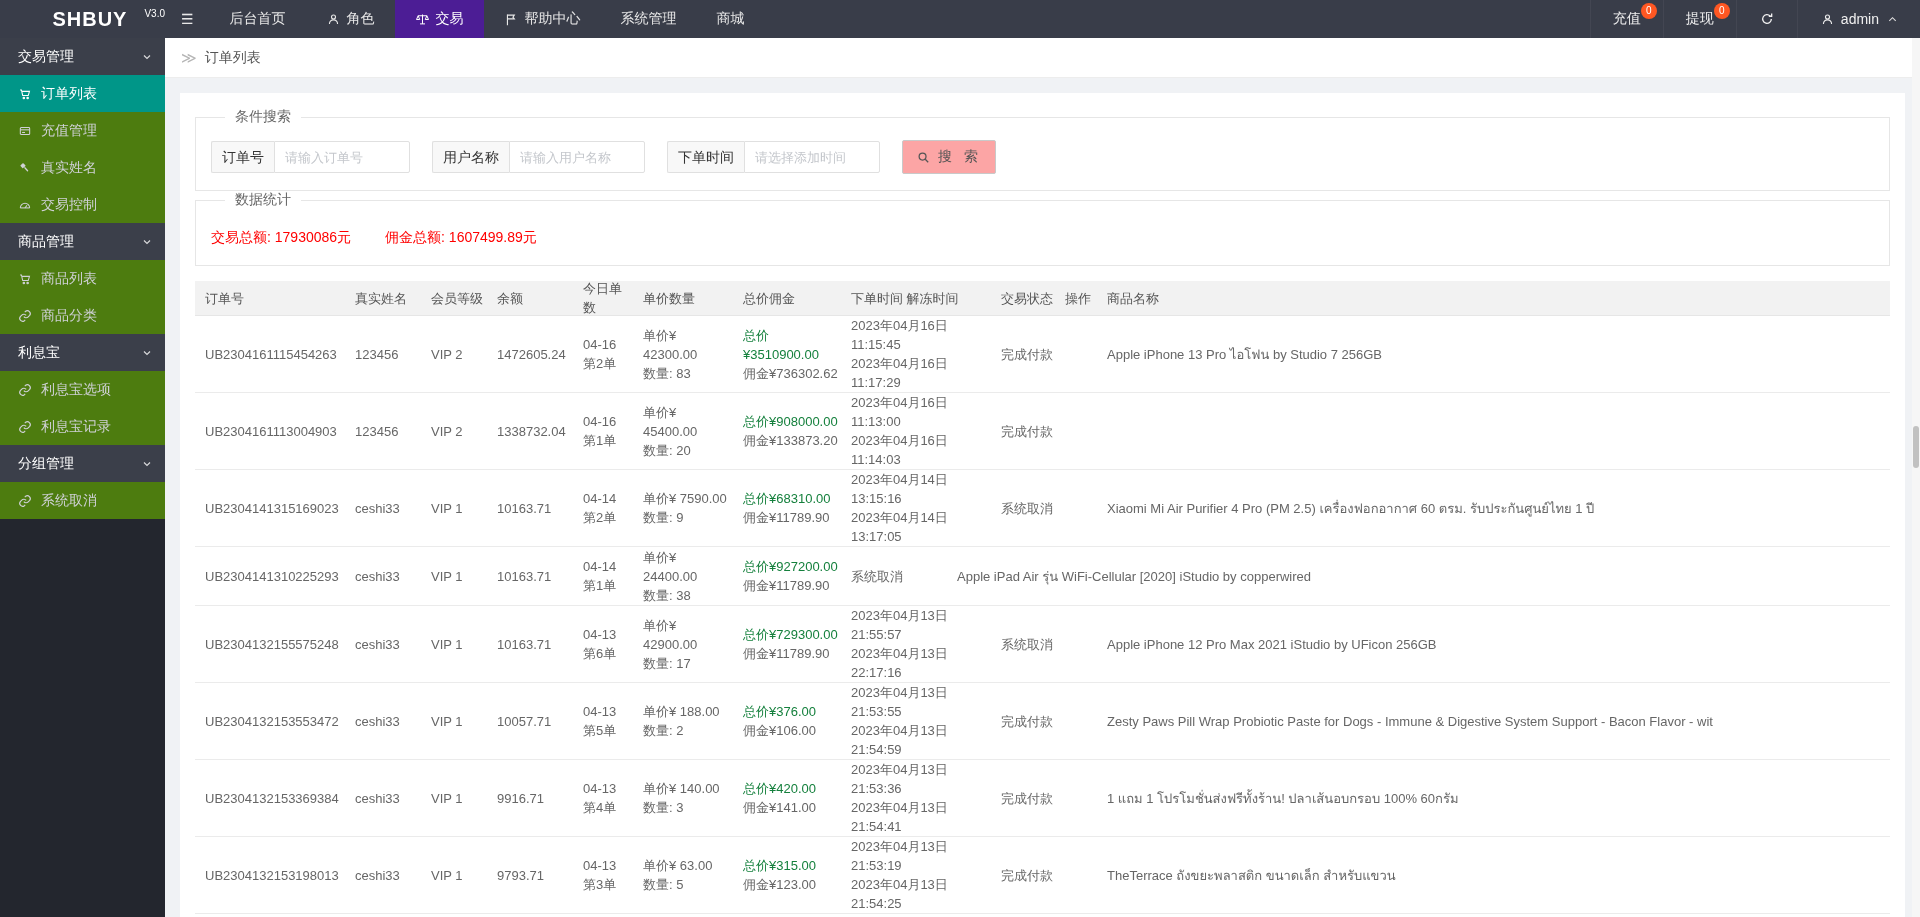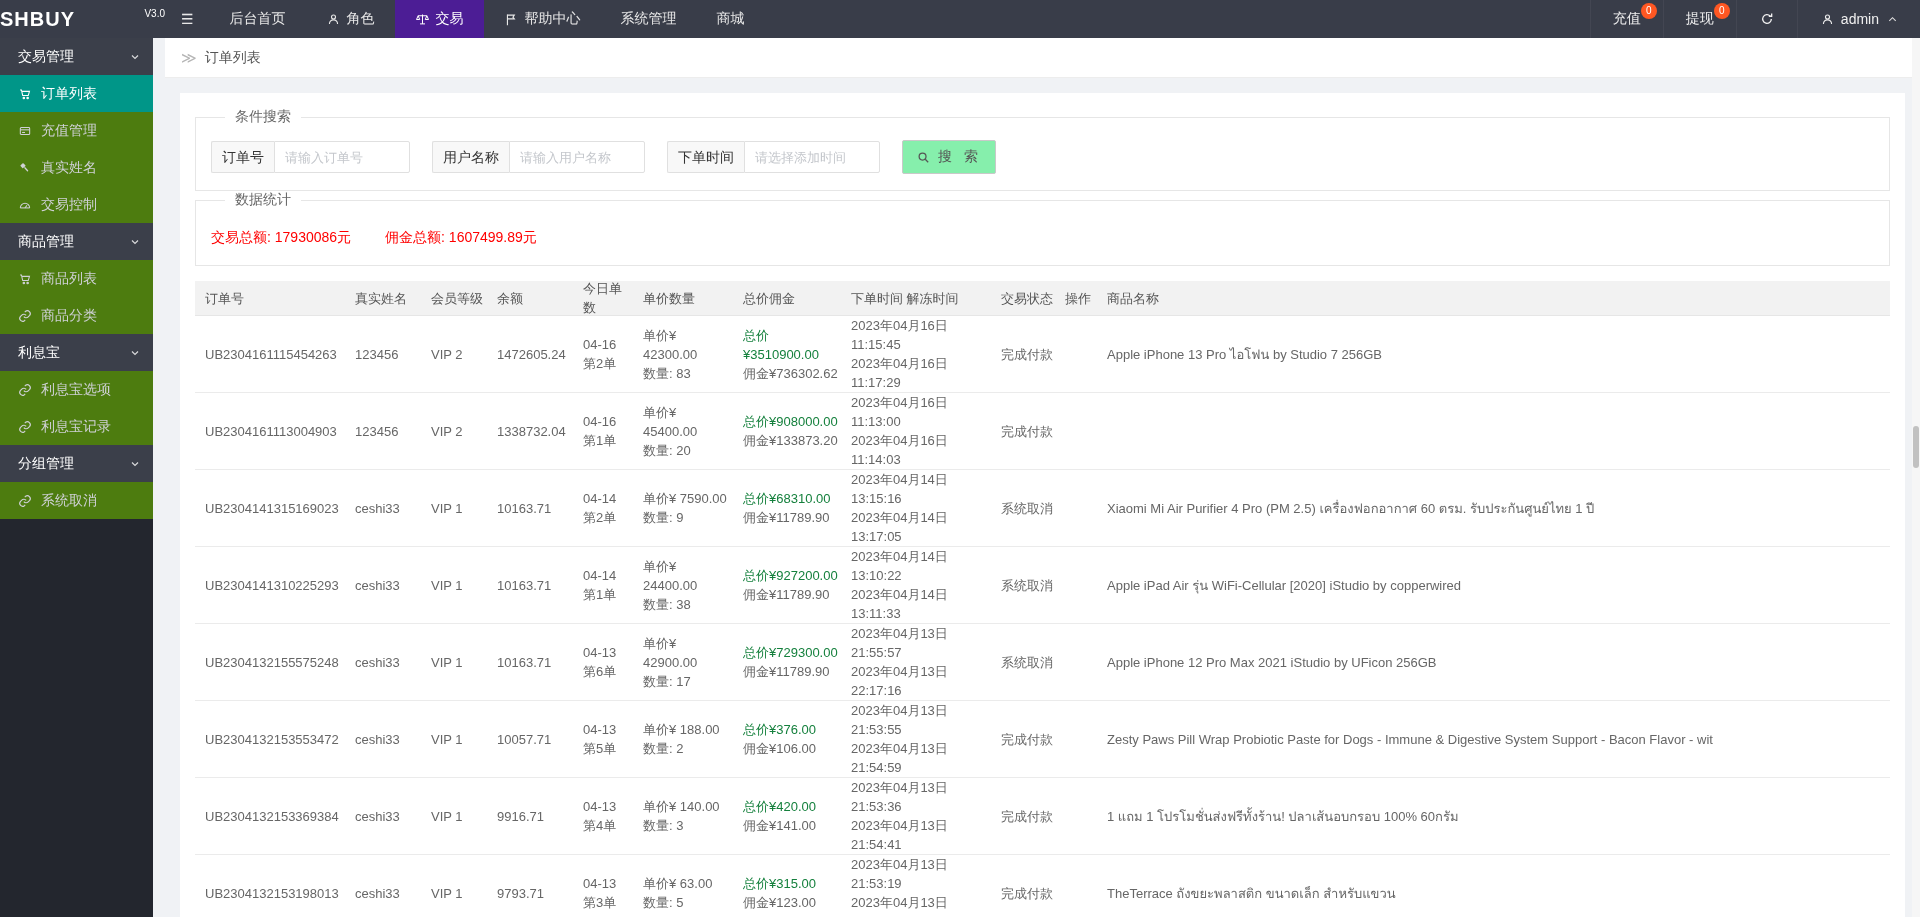--- a/index.html
+++ b/index.html
@@ -3,39 +3,39 @@
 <meta charset="utf-8">
 <style>
   * { margin:0; padding:0; box-sizing:border-box; }
   html,body { width:1920px; height:917px; overflow:hidden; background:#f0f2f5;
     font-family:"Liberation Sans","DejaVu Sans",sans-serif; }
   svg { display:block; }
 
   
   .topbar { position:fixed; top:0; left:0; width:1920px; height:38px; background:#393d49;
     display:flex; align-items:stretch; color:#fff; z-index:10; }
-  .logo { width:165px; display:flex; align-items:center; justify-content:space-between; gap:11px; }
+  .logo { width:165px; display:flex; align-items:center; justify-content:flex-end; gap:17px; }
   .logo-main { font-size:20px; font-weight:bold; letter-spacing:1px; }
   .logo-ver { font-size:10px; vertical-align:super; position:relative; top:-6px; }
   .nav { display:flex; align-items:stretch; }
   .nav-item { display:flex; align-items:center; gap:6px; padding:0 20px; font-size:14px;
     color:#e8e8e8; cursor:pointer; }
   .nav-item.hamburger { padding:0 16px; }
   .nav-item.active { background:#4c1d95; color:#fff; }
   .nav-item svg { width:15px; height:15px; }
   .top-right { margin-left:auto; display:flex; align-items:stretch; }
   .top-right .tr-item { position:relative; display:flex; align-items:center; gap:6px;
     padding:0 22px; font-size:14px; color:#f0f0f0; cursor:pointer;
     border-left:1px solid rgba(255,255,255,.05); }
   .badge { position:absolute; top:3px; right:6px; min-width:16px; height:16px; line-height:16px;
     background:#ff5722; color:#fff; border-radius:8px; font-size:10px; text-align:center; padding:0 4px; }
   .caret { font-size:10px; color:#ddd; margin-left:2px; }
 
   
-  .sidebar { position:fixed; top:38px; left:0; width:153px; height:879px; background:#23262e; }
+  .sidebar { position:fixed; top:38px; left:0; width:165px; height:879px; background:#23262e; }
   .side-group { height:37px; line-height:37px; background:#3b3f4a; color:#fff; font-size:14px;
     padding:0 12px 0 18px; display:flex; align-items:center; justify-content:space-between; cursor:pointer; }
   .side-group svg { width:12px; height:12px; opacity:.8; }
   .side-item { height:37px; background:#4d7c0f; color:#cfd1d6; font-size:14px;
     padding-left:18px; display:flex; align-items:center; gap:9px; cursor:pointer; }
   .side-item svg { width:14px; height:14px; flex:none; }
   .side-item.active { background:#009688; color:#fff; }
 
   
   .content { position:absolute; top:38px; left:165px; width:1755px; height:879px; }
@@ -50,21 +50,21 @@
 
   .search-row { display:flex; align-items:center; gap:22px; }
   .input-group { display:flex; align-items:stretch; }
   .addon { background:#f8f8f8; border:1px solid #e0e0e0; border-right:none; color:#333;
     font-size:14px; padding:0 10px; height:32px; line-height:30px; border-radius:2px 0 0 2px; }
   .input-group input { width:136px; height:32px; border:1px solid #e0e0e0; outline:none;
     padding:0 10px; font-size:13px; color:#333; border-radius:0 2px 2px 0;
     font-family:"Liberation Sans","DejaVu Sans",sans-serif; }
   .input-group input::placeholder { color:#c4c7cc; }
   .search-btn { display:flex; align-items:center; gap:7px; height:34px; padding:0 13px;
-    background:#86efac; border:1px solid #c9c9c9; border-radius:2px; font-size:14px; color:#555;
+    background:#fca5a5; border:1px solid #c9c9c9; border-radius:2px; font-size:14px; color:#555;
     cursor:pointer; letter-spacing:4px; font-family:inherit; }
   .search-btn svg { width:15px; height:15px; }
 
   .stats-line { display:flex; gap:34px; font-size:14px; padding:6px 0 2px; }
   .stat { color:#ff0000; }
 
   
   .table { margin-top:15px; font-size:13px; color:#666; }
   .thead { display:flex; align-items:center; background:#f2f2f2; height:35px;
     border-bottom:1px solid #e6e6e6; color:#555; }
@@ -440,24 +440,20 @@
       <div>第1单</div>
     </div>
     <div class="td c-price">
       <div>单价¥ 24400.00</div>
       <div>数量: 38</div>
     </div>
     <div class="td c-total">
       <div class="red">总价¥927200.00</div>
       <div>佣金¥11789.90</div>
     </div>
-    <div class="td c-time">
-      <div>2023年04月14日 13:10:22</div>
-      <div>2023年04月14日 13:11:33</div>
-    </div>
     <div class="td c-status">系统取消</div>
     <div class="td c-op"></div>
     <div class="td c-product">Apple iPad Air รุ่น WiFi-Cellular [2020] iStudio by copperwired</div>
   </div>
 
   <div class="tr">
     <div class="td c-order">UB2304132155575248</div>
     <div class="td c-name">ceshi33</div>
     <div class="td c-vip">VIP 1</div>
     <div class="td c-balance">10163.71</div>

